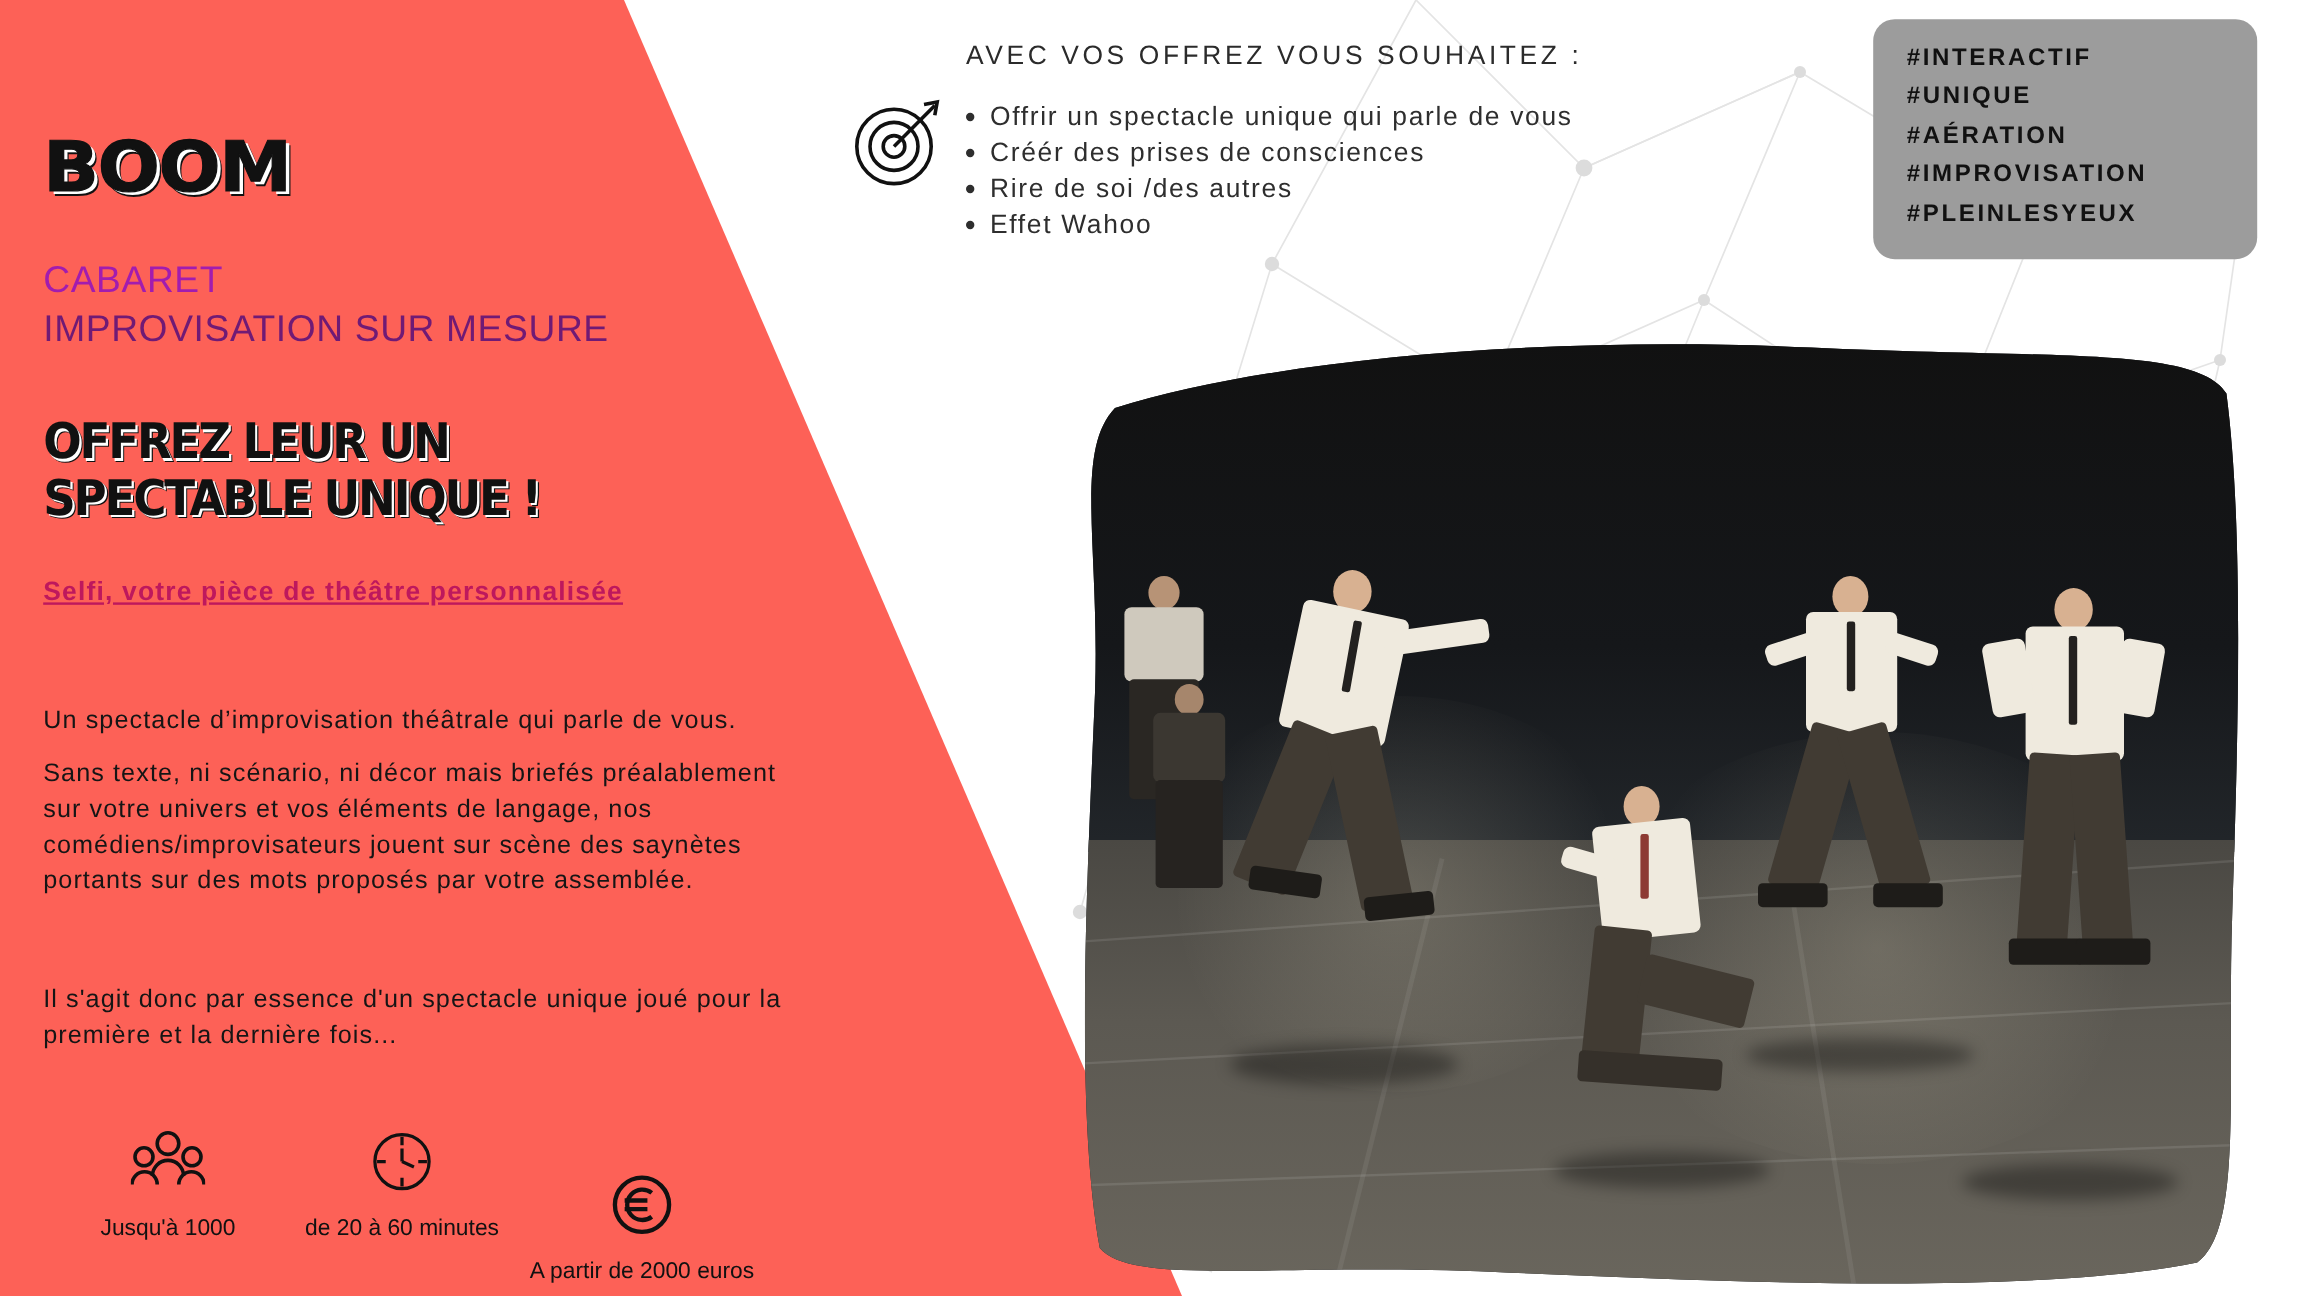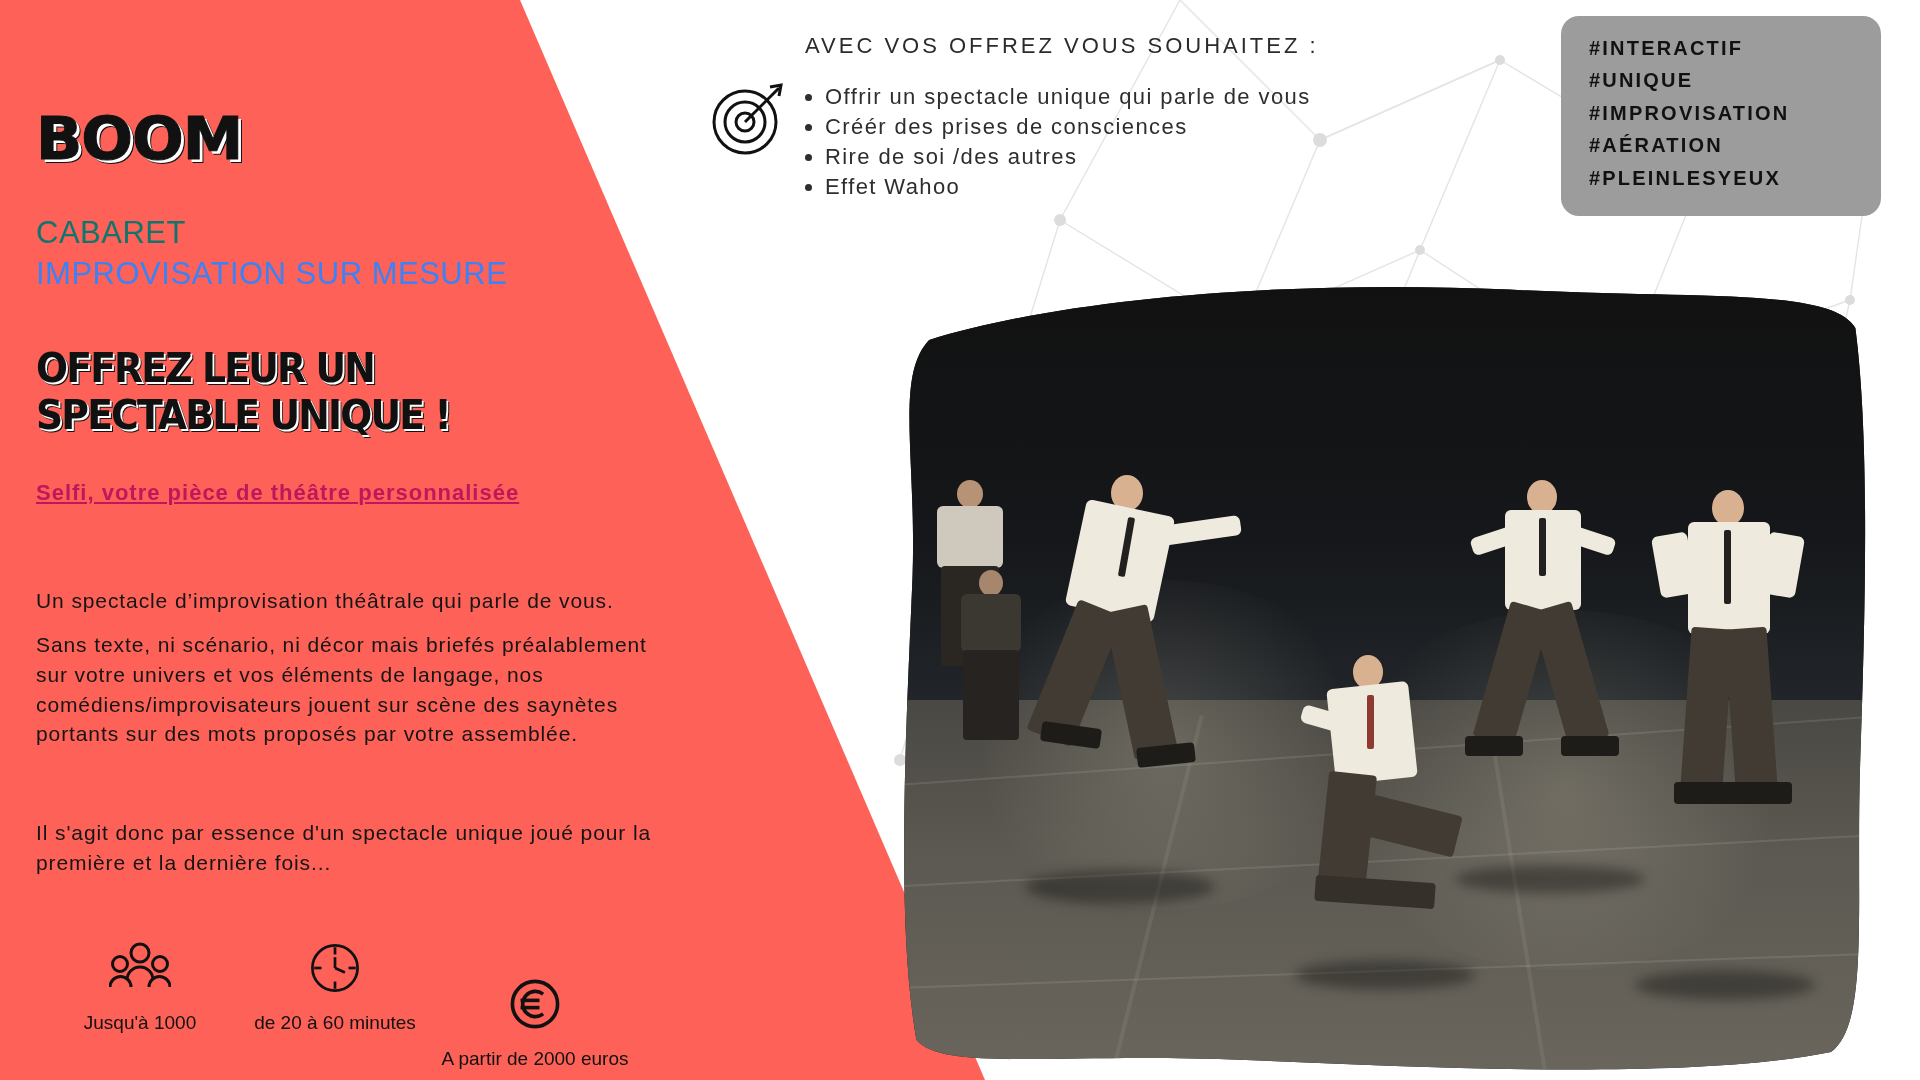--- a/index.html
+++ b/index.html
@@ -56,29 +56,29 @@
     text-shadow: 3px 3px 0 #ffffff, 4px 4px 0 #111111;
     transform: scaleX(1.05);
     transform-origin: left center;
   }
 
   .subtitle-1 {
     position: absolute;
     left: 36px;
     top: 215px;
     font-size: 31px;
-    color: #0f766e;
+    color: #a21caf;
     letter-spacing: 0.5px;
   }
   .subtitle-2 {
     position: absolute;
     left: 36px;
     top: 256px;
     font-size: 31px;
-    color: #3b82f6;
+    color: #701a75;
     letter-spacing: 0.5px;
   }
 
   .headline {
     position: absolute;
     left: 36px;
     top: 345px;
     width: 560px;
     font-size: 41px;
     line-height: 1.15;
@@ -383,22 +383,22 @@
 <ul class="bullets">
   <li>Offrir un spectacle unique qui parle de vous</li>
   <li>Créér des prises de consciences</li>
   <li>Rire de soi /des autres</li>
   <li>Effet Wahoo</li>
 </ul>
 
 <div class="hash-box">
   <div>#INTERACTIF</div>
   <div>#UNIQUE</div>
+  <div>#AÉRATION</div>
   <div>#IMPROVISATION</div>
-  <div>#AÉRATION</div>
   <div>#PLEINLESYEUX</div>
 </div>
 
 <div class="photo-wrap">
   <svg width="0" height="0" style="position:absolute">
     <defs>
       <clipPath id="brushClip" clipPathUnits="objectBoundingBox">
         <path d="M0.035,0.075 C0.18,0.02 0.42,0.0 0.63,0.012 C0.83,0.024 0.96,0.01 0.985,0.06
                  C1.0,0.20 0.995,0.42 0.99,0.60 C0.985,0.78 1.0,0.93 0.96,0.965
                  C0.82,1.0 0.55,0.985 0.36,0.975 C0.17,0.965 0.05,0.99 0.022,0.95

